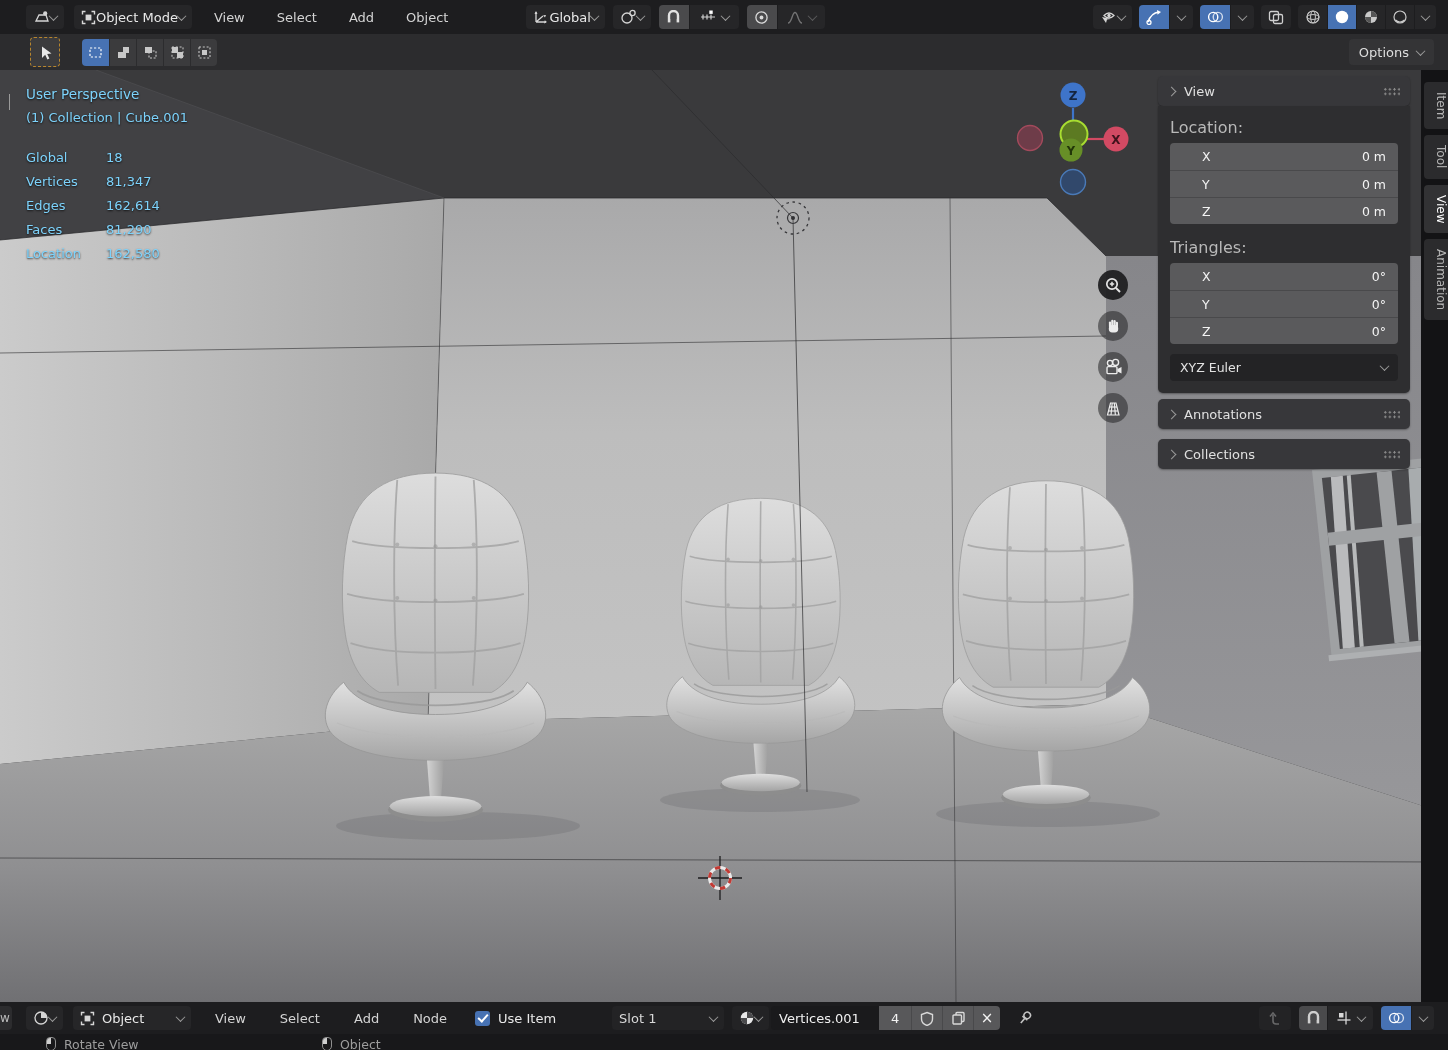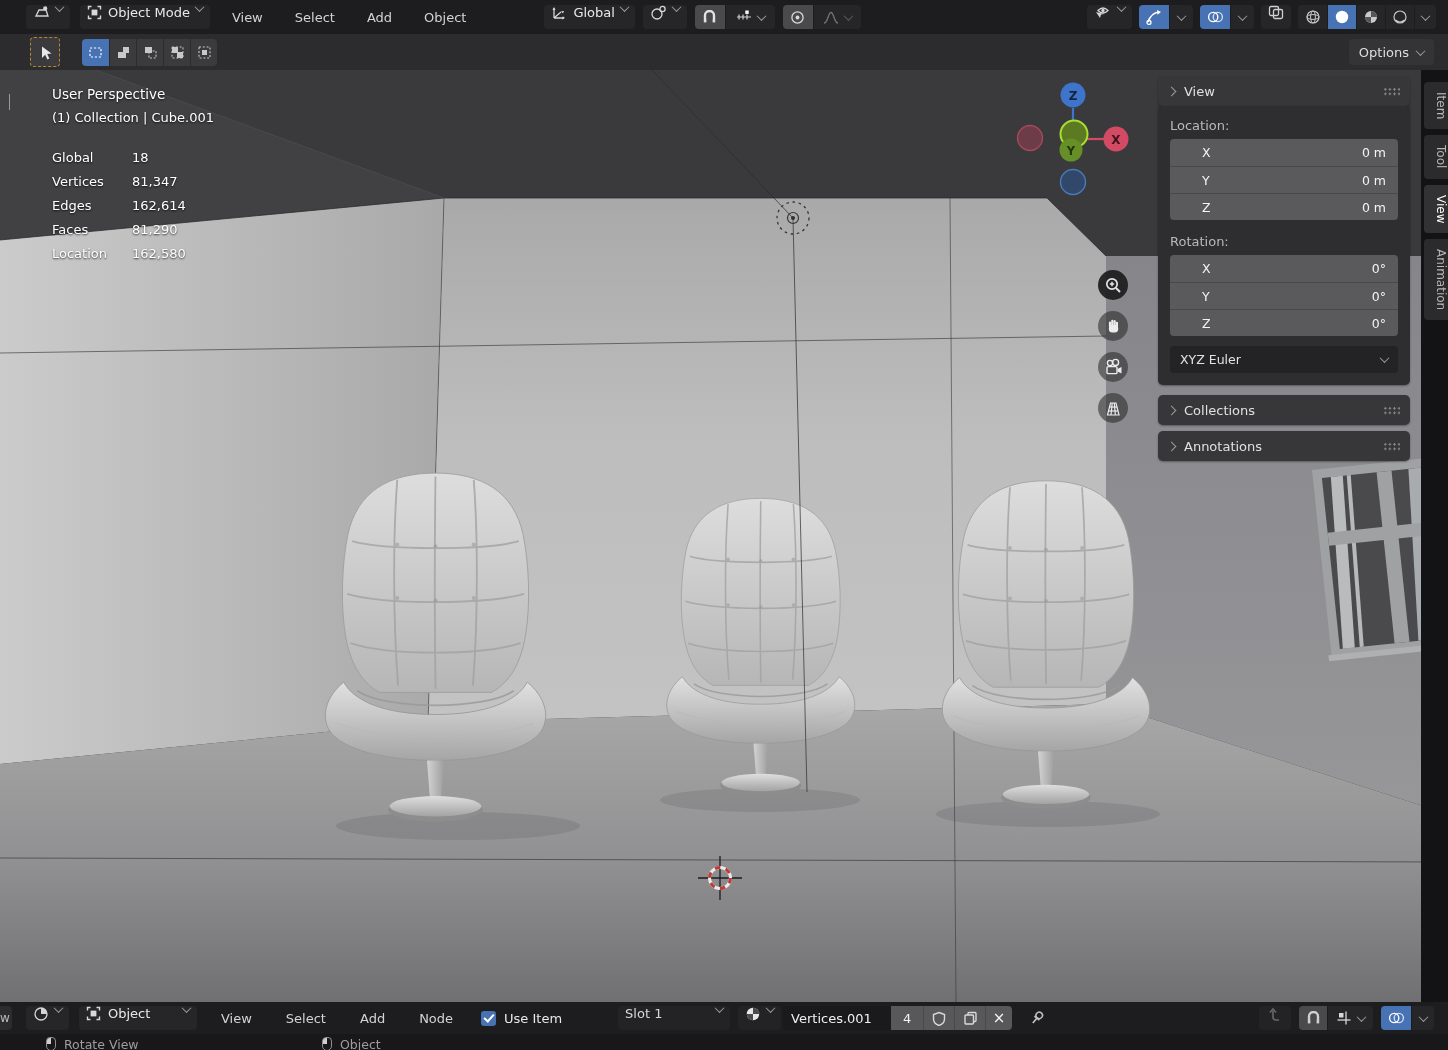--- a/index.html
+++ b/index.html
@@ -4,22 +4,22 @@
 <style>
   * { margin:0; padding:0; box-sizing:border-box; }
   html,body { width:1448px; height:1050px; overflow:hidden; background:#2e2e2e;
     font-family:"DejaVu Sans","Liberation Sans",sans-serif; font-size:13px; color:#d8d8d8;
     -webkit-font-smoothing:antialiased; }
   .app { position:relative; width:1448px; height:1050px; background:#1d1d1f; }
 
   
   .topbar { position:absolute; top:0; left:0; width:1448px; height:34px; background:#1d1d1f;
     display:flex; align-items:center; padding:0 12px 0 26px; }
-  .pill { background:#262628; border-radius:4px; height:24px; display:flex; align-items:flex-start;
-    padding:0 7px; gap:6px; }
+  .pill { background:#262628; border-radius:4px; height:24px; display:flex; align-items:center;
+    padding:0 7px; }
   .chev { width:7px; height:7px; border-right:1.6px solid #9a9a9a; border-bottom:1.6px solid #9a9a9a;
     transform:rotate(45deg) translate(-1px,-1px); flex:none; }
   .chev.right { transform:rotate(-45deg); }
   .menu-item { color:#d4d4d4; padding:0 4px; cursor:default; }
   .menus { display:flex; gap:24px; margin-left:18px; }
   .grp { display:flex; border-radius:4px; overflow:hidden; }
   .grp > div { height:24px; display:flex; align-items:center; justify-content:center; background:#262628; }
   .grp > div + div { border-left:1px solid #1d1d1f; }
   .tog-on { background:#4a4a4c !important; }
   .tog-blue { background:#4772b3 !important; }
@@ -34,42 +34,42 @@
   .selgrp { display:flex; margin-left:14px; border-radius:4px; overflow:hidden; }
   .selgrp > div { width:27px; height:27px; background:#3b3b3d; display:flex; align-items:center; justify-content:center; }
   .selgrp > div + div { border-left:1px solid #2c2c2e; }
   .options-pill { margin-left:auto; margin-right:14px; background:#343436; border-radius:4px; height:26px;
     display:flex; align-items:center; gap:8px; padding:0 10px; color:#dedede; }
 
   
   .viewport { position:absolute; top:70px; left:0; width:1448px; height:932px; overflow:hidden; background:#3a3a3c; }
   svg.scene { position:absolute; top:0; left:0; }
 
-  .overlay-stats { position:absolute; left:26px; top:12px; color:#ffffff;
-    text-shadow:0 1px 2px rgba(0,0,0,.75); line-height:24px;margin-left:26px; }
+  .overlay-stats { position:absolute; left:26px; top:12px; color:#7dd3fc;
+    text-shadow:0 1px 2px rgba(0,0,0,.75); line-height:24px; }
   .overlay-stats .vname { font-size:13.5px; }
   .stat-table { margin-top:16px; }
   .stat-row { display:flex; }
   .stat-row .lab { width:80px; }
   .expand-arrow { position:absolute; left:9px; top:24px; }
 
   .vp-buttons { position:absolute; left:1098px; top:200px; display:flex; flex-direction:column; gap:11px; }
   .vp-btn { width:30px; height:30px; border-radius:50%; background:rgba(36,36,38,.55);
     display:flex; align-items:center; justify-content:center; }
   .vp-btn.first { background:rgba(28,28,30,.92); }
 
   
   .npanel { position:absolute; left:1158px; top:6px; width:252px; }
   .phead { height:30px; background:#37373a; border-radius:5px; display:flex; align-items:center;
     gap:9px; padding:0 10px; color:#e0e0e0; box-shadow:0 1px 2px rgba(0,0,0,.35); }
   .phead .grip { margin-left:auto; width:17px; height:9px;
     background-image:radial-gradient(#8a8a8a 1px, transparent 1.2px); background-size:4.6px 4.6px; }
   .pbody { background:#2e2e30; border-radius:0 0 5px 5px; padding:10px 12px 12px; box-shadow:0 1px 2px rgba(0,0,0,.35); }
   .phead.open { border-radius:5px 5px 0 0; }
-  .plabel { color:#b9b9b9; font-size:13px; margin:2px 0 6px; }
+  .plabel { color:#b9b9b9; font-size:16px; margin:2px 0 6px; }
   .fstack { border-radius:4px; overflow:hidden; }
   .frow { height:27px; background:#5a5a5c; display:flex; align-items:center; justify-content:space-between;
     padding:0 12px 0 32px; color:#f4f4f4; font-size:12.5px; }
   .frow + .frow { border-top:1px solid #49494b; }
   .euler { height:27px; background:#232325; border-radius:4px; margin-top:10px; display:flex;
     align-items:center; justify-content:space-between; padding:0 10px; color:#e2e2e2; font-size:12.5px;gap:47px; }
   .mt10 { margin-top:10px; } .mt6 { margin-top:6px; } .mt14 { margin-top:14px; }
 
   
   .tabstrip { position:absolute; right:0; top:0; width:27px; height:932px; background:#131315;
@@ -502,48 +502,48 @@
             </div>
           <div class="frow">
               <span>Y</span>
               <span>0 m</span>
             </div>
           <div class="frow">
               <span>Z</span>
               <span>0 m</span>
             </div>
         </div>
-        <div class="plabel mt14">Rotation:</div>
+        <div class="plabel mt14">Triangles:</div>
         <div class="fstack">
           <div class="frow">
               <span>X</span>
               <span>0°</span>
             </div>
           <div class="frow">
               <span>Y</span>
               <span>0°</span>
             </div>
           <div class="frow">
               <span>Z</span>
               <span>0°</span>
             </div>
         </div>
         <div class="euler">
           <span>XYZ Euler</span>
           <span class="chev"></span>
         </div>
       </div>
+      <div class="phead mt6">
+        <span class="chev right"></span>
+        <span>Annotations</span>
+        <span class="grip"></span>
+      </div>
       <div class="phead mt10">
         <span class="chev right"></span>
         <span>Collections</span>
-        <span class="grip"></span>
-      </div>
-      <div class="phead mt6">
-        <span class="chev right"></span>
-        <span>Annotations</span>
         <span class="grip"></span>
       </div>
     </aside>
 
     <div class="tabstrip">
       <div class="vtab">Item</div>
       <div class="vtab">Tool</div>
       <div class="vtab active">View</div>
       <div class="vtab">Animation</div>
     </div>

